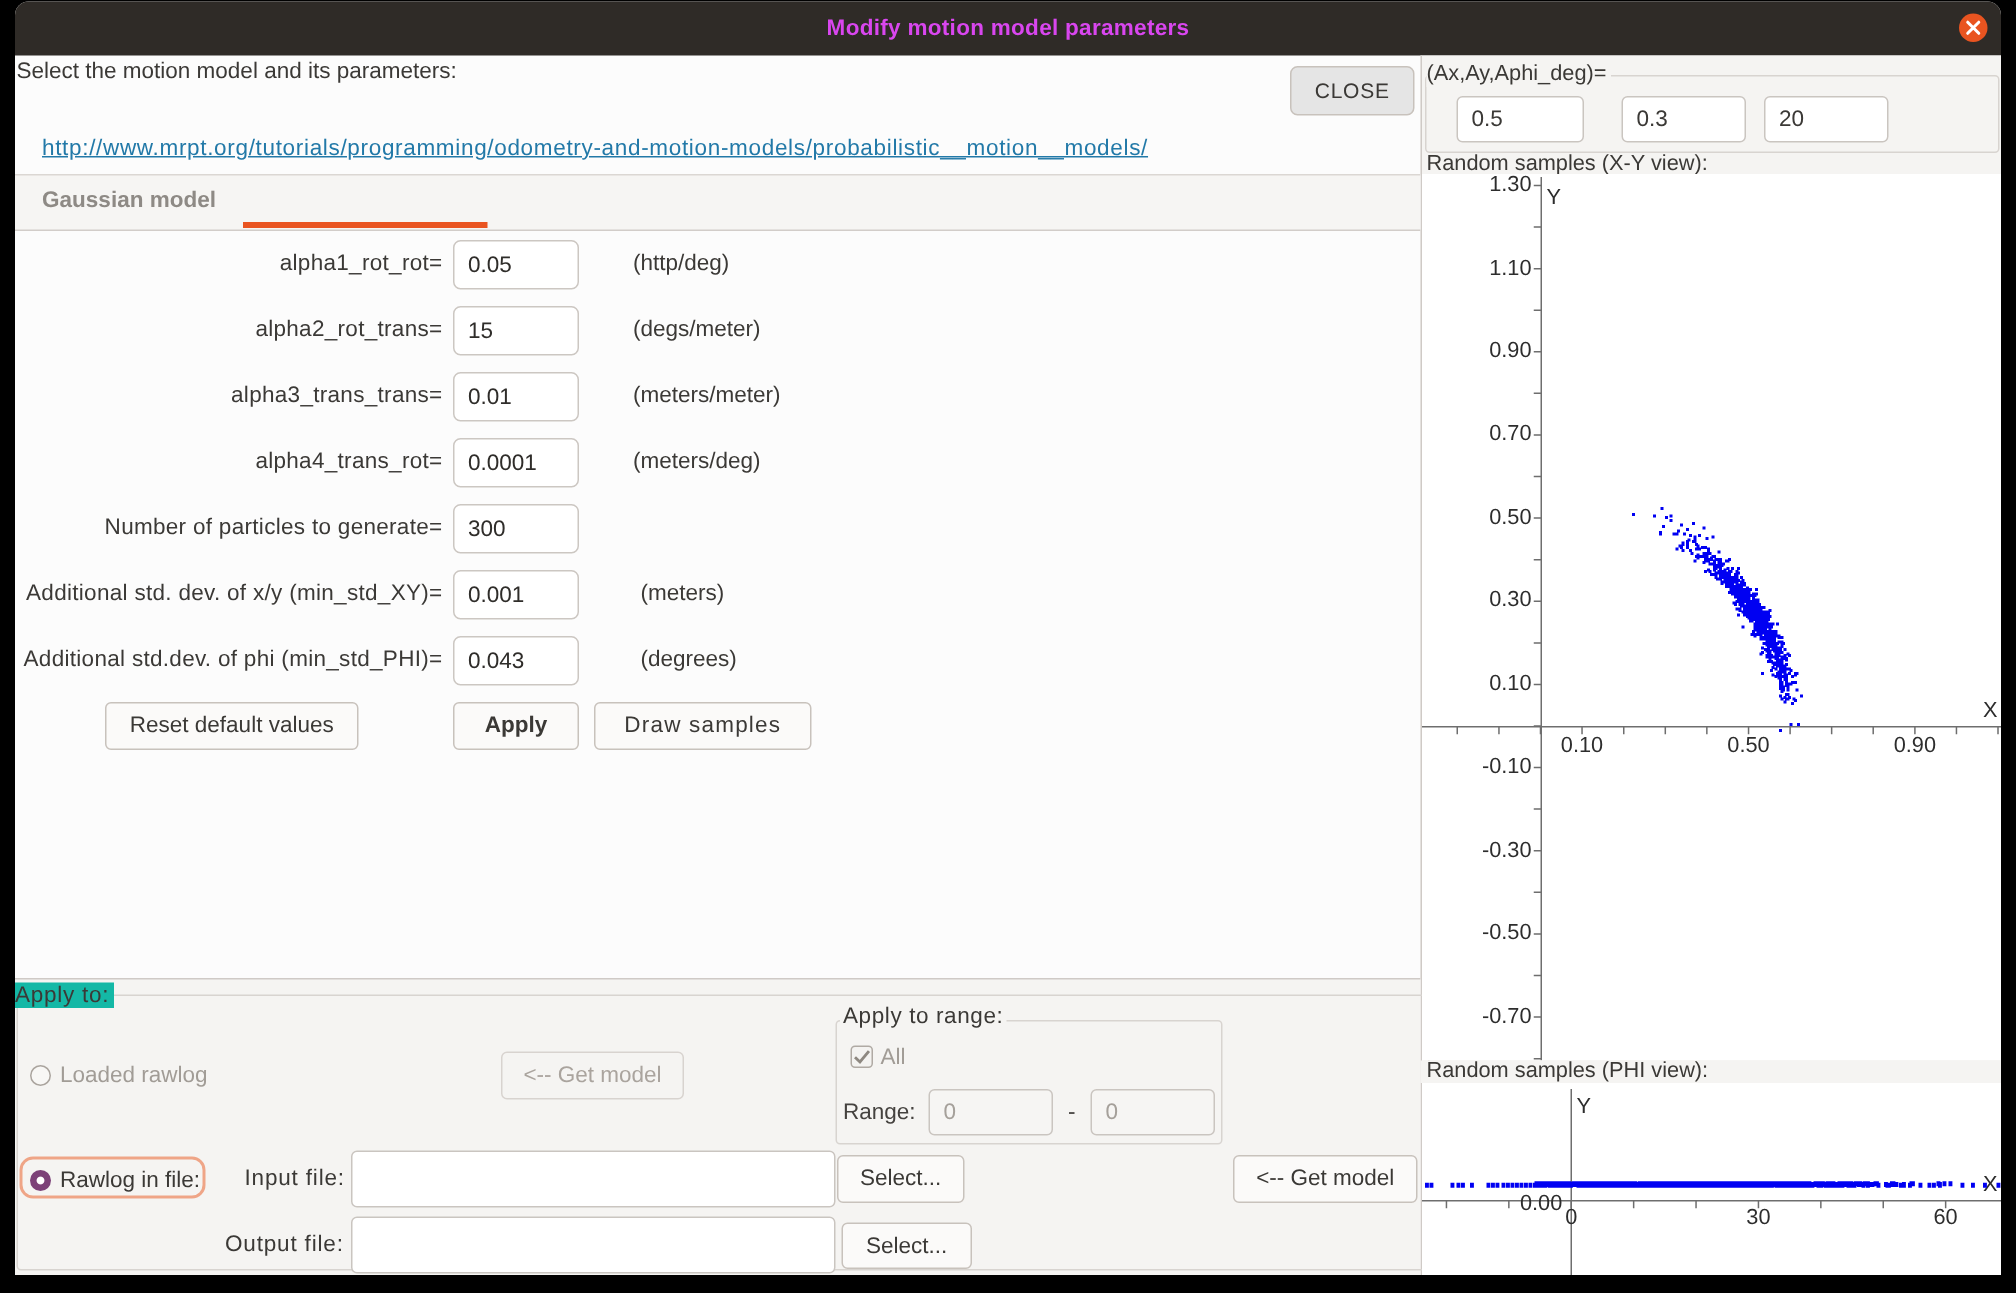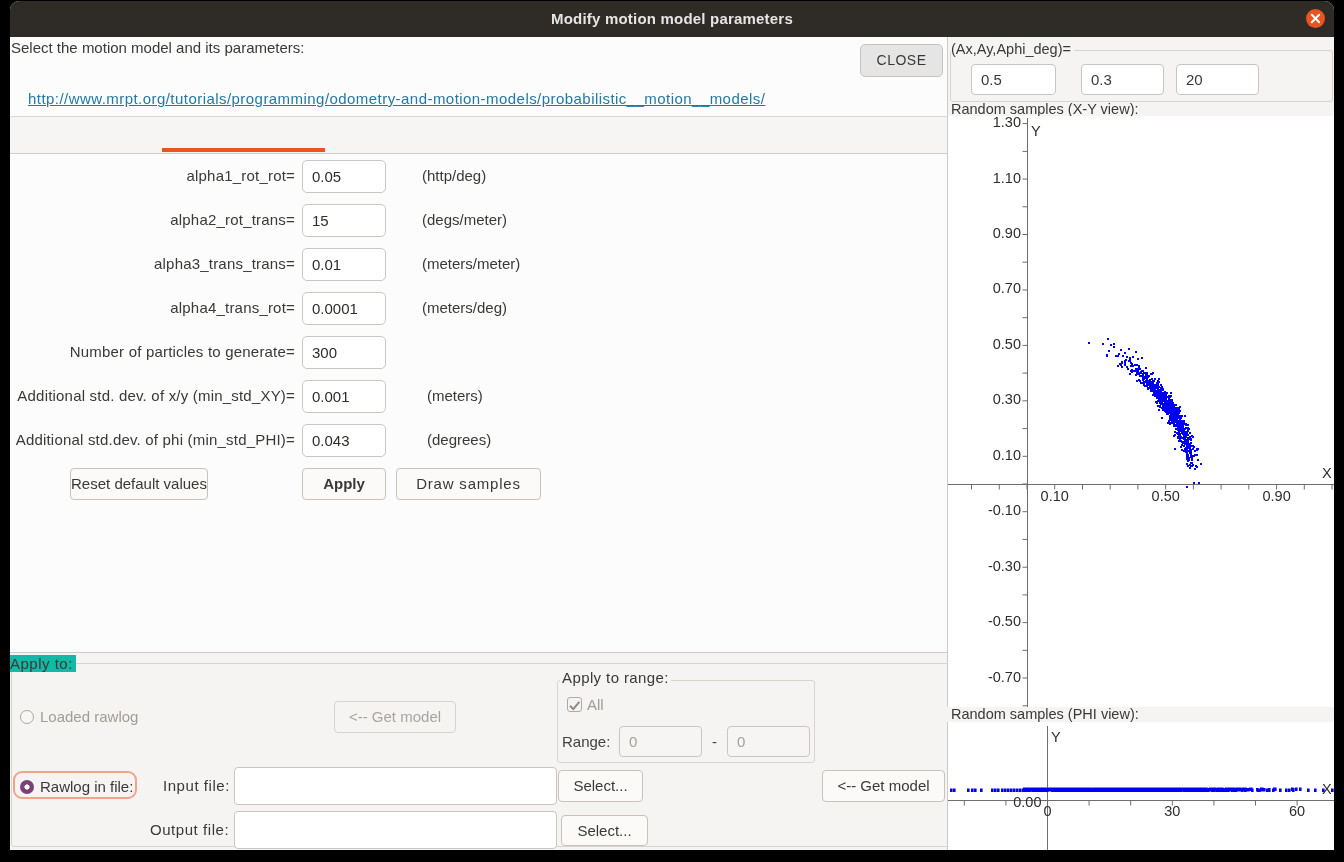--- a/index.html
+++ b/index.html
@@ -1,18 +1,18 @@
 <!DOCTYPE html>
 <html><head><meta charset="utf-8"><style>
 *{box-sizing:border-box;margin:0;padding:0}
 body{width:1344px;height:862px;background:#000;font-family:"Liberation Sans",sans-serif;position:relative;overflow:hidden;color:#3b3936}
 .a{position:absolute}
 .win{position:absolute;left:10px;top:1px;width:1324px;height:849px;background:#fcfcfc;border-radius:9px 9px 0 0}
 .tb{position:absolute;left:0;top:0;width:1324px;height:36px;background:#2f2b27;border-radius:9px 9px 0 0}
-.title{width:100%;text-align:center;line-height:36px;font-weight:bold;font-size:15px;color:#e5e5e5;letter-spacing:.2px}
+.title{width:100%;text-align:center;line-height:36px;font-weight:bold;font-size:15px;color:#d946ef;letter-spacing:.2px}
 .xbtn{position:absolute;right:9px;top:8px;width:19px;height:19px;border-radius:50%;background:#e95420}
 .lbl{position:absolute;font-size:15px;white-space:nowrap}
 .tabstrip{position:absolute;left:0;top:115px;width:937px;height:38px;background:#f6f5f3;border-top:1px solid #dbd7d3;border-bottom:1px solid #d2cdc9}
 .tab{position:absolute;top:115px;height:37px;line-height:36px;font-weight:bold;font-size:15px;text-align:center;white-space:nowrap}
 .orange{position:absolute;left:152px;top:33px;width:163px;height:4px;background:#e95420}
 .fl{position:absolute;right:1039px;font-size:15px;white-space:nowrap;line-height:20px;text-align:right;letter-spacing:.2px}
 .fu{position:absolute;left:412px;font-size:15px;white-space:nowrap;line-height:20px}
 .fi{position:absolute;left:292px;width:84px;height:33px;background:#fff;border:1px solid #ccc7c2;border-radius:5px;font-size:15px;line-height:31px;padding-left:9px;color:#2f2d2a}
 .btn{position:absolute;background:#fbfaf9;border:1px solid #c8c2bc;border-radius:4px;font-size:15px;text-align:center;color:#3b3936;white-space:nowrap}
 .bot{position:absolute;left:0;top:651px;width:937px;height:198px;background:#f5f4f2;border-top:1px solid #cfcac6}
@@ -27,20 +27,21 @@
       <div class="title">Modify motion model parameters</div>
       <div class="xbtn"><svg width="19" height="19">
           <path d="M5.8 5.8L13.2 13.2M13.2 5.8L5.8 13.2" stroke="#fff" stroke-width="2" stroke-linecap="round"></path>
         </svg></div>
     </div>
 <div class="rp"></div>
 <div class="lbl" style="left:1px;top:38px;line-height:17px">Select the motion model and its parameters:</div>
 <div class="btn" style="left:850px;top:43px;width:83px;height:33px;border-radius:5px;line-height:31px;font-size:14px;letter-spacing:.5px;background:#e5e5e5">CLOSE</div>
 <div class="lbl" style="left:18px;top:89px;line-height:17px;color:#2279a8;text-decoration:underline;letter-spacing:.45px">http://www.mrpt.org/tutorials/programming/odometry-and-motion-models/probabilistic__motion__models/</div>
 <div class="tabstrip"></div>
+<div class="tab" style="left:11px;width:130px;color:#8e8a85">Gaussian model</div>
 <div class="orange" style="top:147px"></div>
 <div class="fl" style="top:164.5px">alpha1_rot_rot=</div>
 <div class="fi" style="top:158.5px">0.05</div>
 <div class="fu" style="top:164.5px;left:412px">(http/deg)</div>
 <div class="fl" style="top:208.5px">alpha2_rot_trans=</div>
 <div class="fi" style="top:202.5px">15</div>
 <div class="fu" style="top:208.5px;left:412px">(degs/meter)</div>
 <div class="fl" style="top:252.5px">alpha3_trans_trans=</div>
 <div class="fi" style="top:246.5px">0.01</div>
 <div class="fu" style="top:252.5px;left:412px">(meters/meter)</div>
@@ -48,21 +49,21 @@
 <div class="fi" style="top:290.5px">0.0001</div>
 <div class="fu" style="top:296.5px;left:412px">(meters/deg)</div>
 <div class="fl" style="top:340.5px">Number of particles to generate=</div>
 <div class="fi" style="top:334.5px">300</div>
 <div class="fl" style="top:384.5px">Additional std. dev. of x/y (min_std_XY)=</div>
 <div class="fi" style="top:378.5px">0.001</div>
 <div class="fu" style="top:384.5px;left:417px">(meters)</div>
 <div class="fl" style="top:428.5px">Additional std.dev. of phi (min_std_PHI)=</div>
 <div class="fi" style="top:422.5px">0.043</div>
 <div class="fu" style="top:428.5px;left:417px">(degrees)</div>
-<div class="btn" style="left:60px;top:467px;width:138px;height:32px;line-height:30px">Reset default values</div>
+<div class="btn" style="left:60px;top:467px;width:169px;height:32px;line-height:30px">Reset default values</div>
 <div class="btn" style="left:292px;top:467px;width:84px;height:32px;line-height:30px;font-weight:bold">Apply</div>
 <div class="btn" style="left:386px;top:467px;width:145px;height:32px;line-height:30px;letter-spacing:.8px">Draw samples</div>
 <div class="bot"></div>
 <div class="gb" style="left:1px;top:662px;width:942px;height:184px"></div>
 <div class="lbl" style="left:0px;top:654px;line-height:17px;background:#14b8a6;padding-right:3px;letter-spacing:.5px">Apply to:</div>
 <div class="a" style="left:10px;top:709px;width:14px;height:14px;border:1px solid #aaa49e;border-radius:50%;background:#f8f7f5"></div>
 <div class="lbl gray" style="left:30px;top:707px;line-height:17px">Loaded rawlog</div>
 <div class="btn" style="left:324px;top:700px;width:122px;height:32px;line-height:30px;background:#f5f4f2;border-color:#d8d3cf;color:#aaa49e">&lt;-- Get model</div>
 <div class="gb" style="left:547px;top:679px;width:258px;height:83px"></div>
 <div class="lbl" style="left:550px;top:668px;line-height:17px;background:#f5f4f2;padding:0 2px;letter-spacing:.4px">Apply to range:</div>

